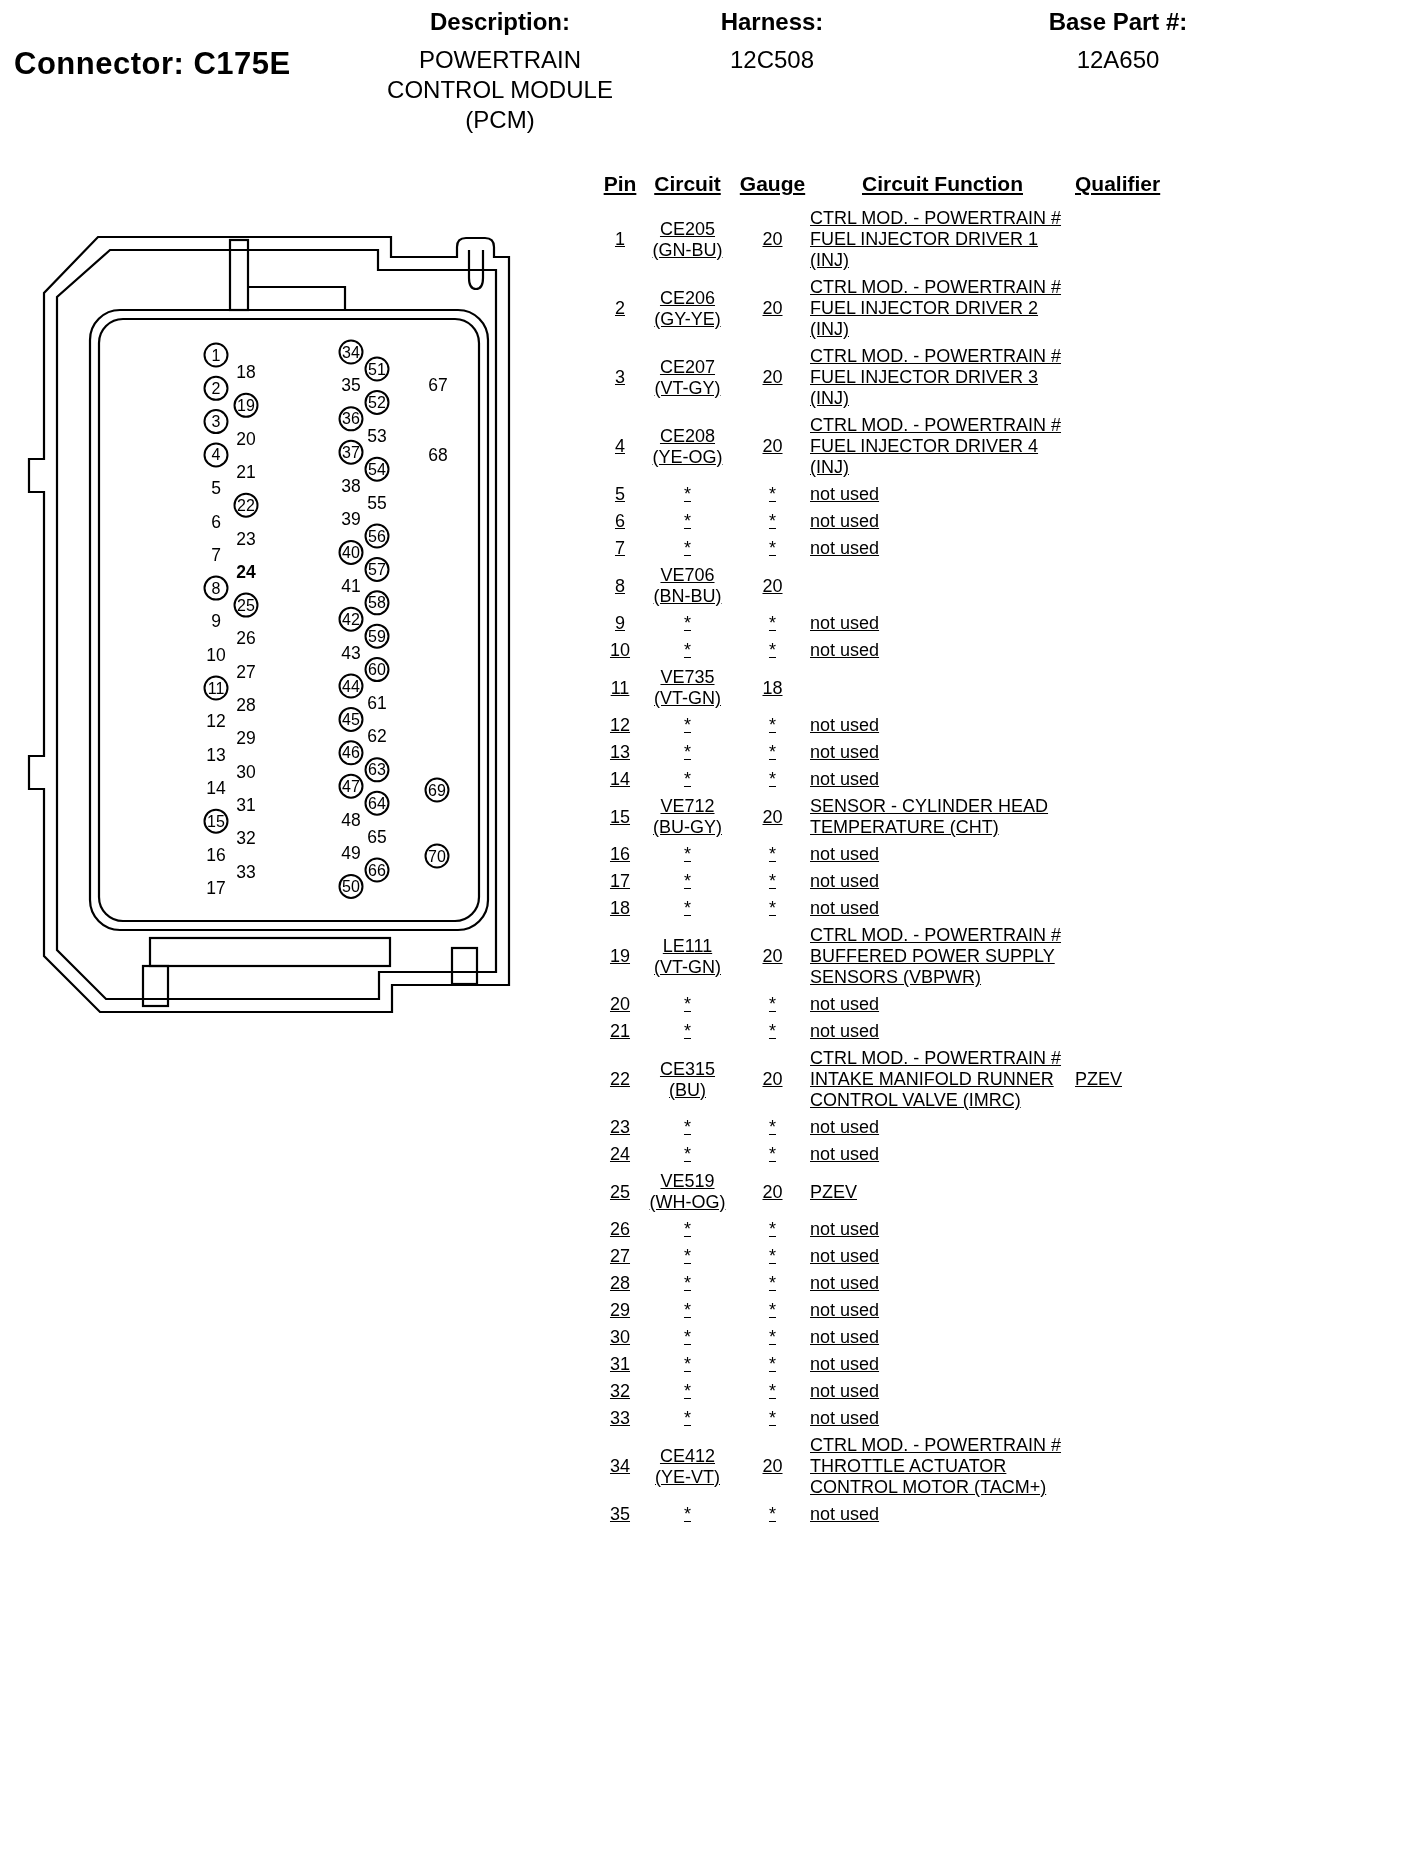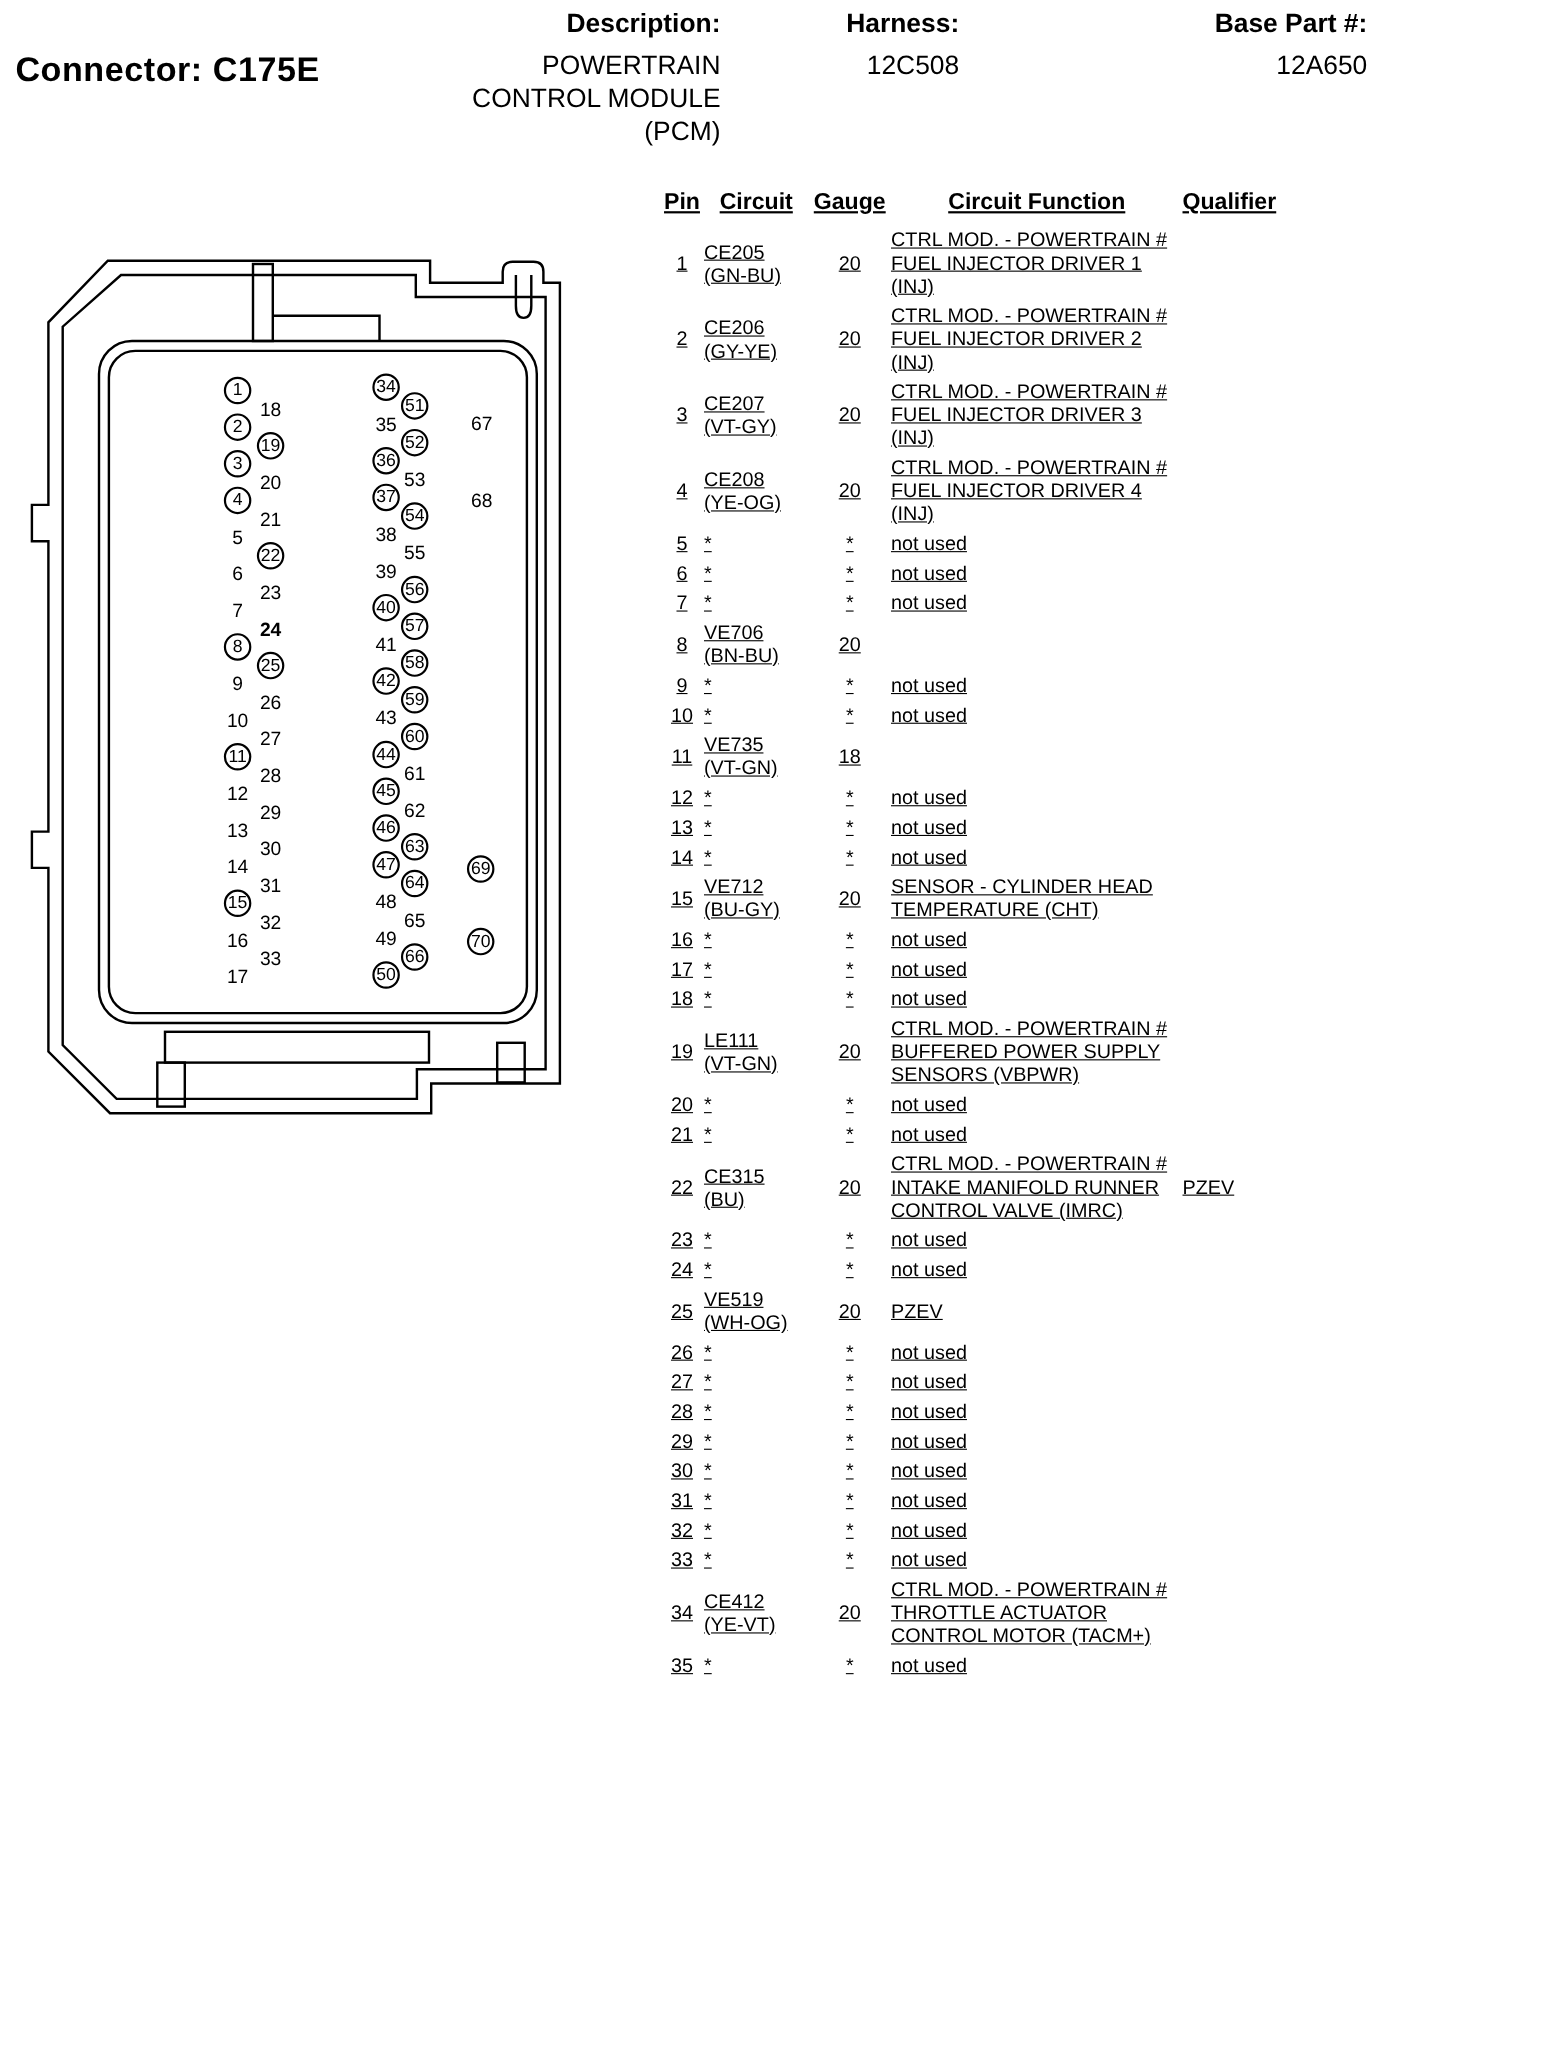--- a/index.html
+++ b/index.html
@@ -8,21 +8,21 @@
     width:1408px; height:1862px; position:relative;
     font-family:"Liberation Sans", sans-serif; color:#000;
     overflow:hidden;
   }
 
   
   #connector-title {
     position:absolute; left:14px; top:46px;
     font-size:31px; font-weight:bold; letter-spacing:0.5px;
   }
-  .hdr-block { position:absolute; text-align:right; }
+  .hdr-block { position:absolute; text-align:center; }
   #desc-block    { left:345px; top:8px;  width:310px; }
   #harness-block { left:672px; top:8px;  width:200px; }
   #basepart-block{ left:993px; top:8px;  width:250px; }
   .hdr-label { font-weight:bold; font-size:24px; }
   .hdr-value { font-size:24px; margin-top:9px; white-space:pre-line; line-height:30px; }
 
   
   #diagram { position:absolute; left:0px; top:228px; }
   #diagram text { font-family:"Liberation Sans", sans-serif; fill:#000; }
 
@@ -31,21 +31,21 @@
   .thead, .trow {
     display:grid;
     grid-template-columns:40px 95px 75px 265px 1fr;
     align-items:center;
   }
   .thead { font-weight:bold; font-size:21px; margin-bottom:9px; }
   .h-pin, .h-circuit, .h-gauge, .h-func { text-align:center; }
   .h-qual { text-align:left; }
   .trow { font-size:18px; line-height:21px; padding:3px 0; }
   .c-pin    { text-align:center; font-weight:bold; font-weight:normal; }
-  .c-circuit{ text-align:left; white-space:pre-line; }
+  .c-circuit{ text-align:center; white-space:pre-line; }
   .c-gauge  { text-align:center; }
   .c-func   { white-space:pre-line; padding-right:6px; }
   .c-qual   { text-align:left; }
 </style>
 </head>
 <body>
 
 <div id="connector-title">Connector: C175E</div>
 
 <div class="hdr-block" id="desc-block">

